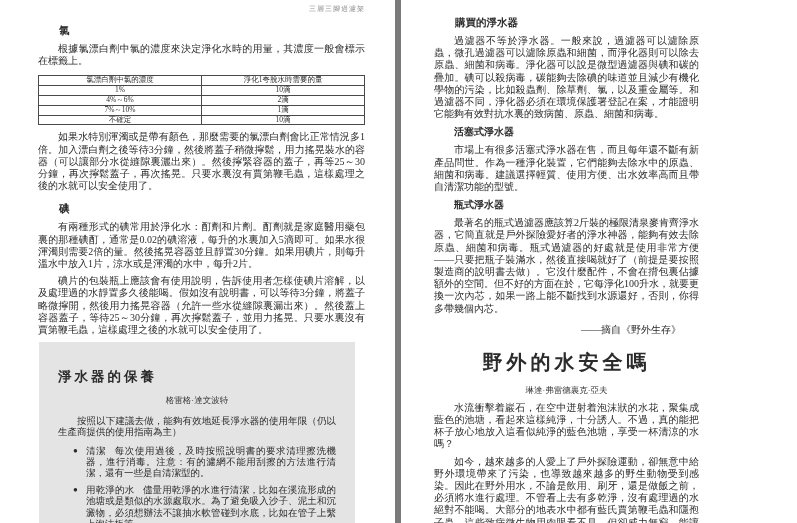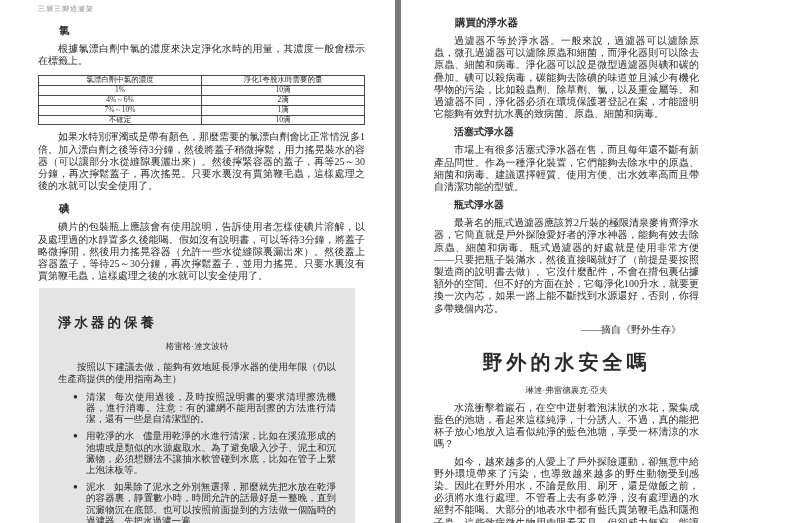--- a/index.html
+++ b/index.html
@@ -4,21 +4,21 @@
 <style>
   * { margin:0; padding:0; box-sizing:border-box; }
   html,body { width:797px; height:523px; overflow:hidden; background:#ffffff;
     font-family:"Liberation Serif","DejaVu Serif",serif; color:#2b2b2b; }
   .spread { position:relative; width:797px; height:523px; display:flex; }
   .page { background:#ffffff; overflow:hidden; height:523px; }
   .page-left  { width:395px; padding:0 30px 0 38px; }
   .page-right { width:344px; padding:0 46px 0 33px; }
   .divider { width:6px; height:523px; background:#7a7a7a; flex:0 0 auto; }
 
-  .running-head { font-size:7px; color:#8f8f8f; text-align:left; padding-top:4px; height:14px;
+  .running-head { font-size:7px; color:#8f8f8f; text-align:right; padding-top:4px; height:14px;
     letter-spacing:1px; }
 
   p.para { font-size:10px; line-height:12.2px; text-align:justify; text-indent:2em; margin:5px 0; }
 
   h3.sec-heading { font-size:10.5px; font-weight:bold; text-indent:2em; margin:10px 0 2px; }
   h4.sub-heading { font-size:10px;  font-weight:bold; text-indent:2em; margin:2px 0 3px; }
 
   table.dose { width:100%; border-collapse:collapse; margin:8px 0 6px;
     border:1.5px solid #3f3f3f; }
   table.dose th, table.dose td { border:1px solid #4a4a4a; font-weight:normal;
@@ -75,20 +75,21 @@
         <tr>
           <td>不確定</td>
           <td>10滴</td>
         </tr>
       </tbody>
     </table>
 
     <p class="para">如果水特別渾濁或是帶有顏色，那麼需要的氯漂白劑會比正常情況多1倍。加入漂白劑之後等待3分鐘，然後將蓋子稍微擰鬆，用力搖晃裝水的容器（可以讓部分水從縫隙裏灑出來）。然後擰緊容器的蓋子，再等25～30分鐘，再次擰鬆蓋子，再次搖晃。只要水裏沒有賈第鞭毛蟲，這樣處理之後的水就可以安全使用了。</p>
 
     <h3 class="sec-heading">碘</h3>
+    <p class="para">有兩種形式的碘常用於淨化水：酊劑和片劑。酊劑就是家庭醫用藥包裏的那種碘酊，通常是0.02的碘溶液，每升的水裏加入5滴即可。如果水很渾濁則需要2倍的量。然後搖晃容器並且靜置30分鐘。如果用碘片，則每升溫水中放入1片，涼水或是渾濁的水中，每升2片。</p>
     <p class="para">碘片的包裝瓶上應該會有使用說明，告訴使用者怎樣使碘片溶解，以及處理過的水靜置多久後能喝。假如沒有說明書，可以等待3分鐘，將蓋子略微擰開，然後用力搖晃容器（允許一些水從縫隙裏漏出來）。然後蓋上容器蓋子，等待25～30分鐘，再次擰鬆蓋子，並用力搖晃。只要水裏沒有賈第鞭毛蟲，這樣處理之後的水就可以安全使用了。</p>
 
     <div class="gray-box">
       <div class="box-title">淨水器的保養</div>
       <div class="box-author">格雷格·達文波特</div>
       <p class="box-intro">按照以下建議去做，能夠有效地延長淨水器的使用年限（仍以生產商提供的使用指南為主）</p>
       <ul class="box-list">
         <li>
           <span class="bullet">●</span>
           <span class="item-label">清潔</span><span>每次使用過後，及時按照說明書的要求清理擦洗機器，進行消毒。注意：有的濾網不能用刮擦的方法進行清潔，還有一些是自清潔型的。</span>

